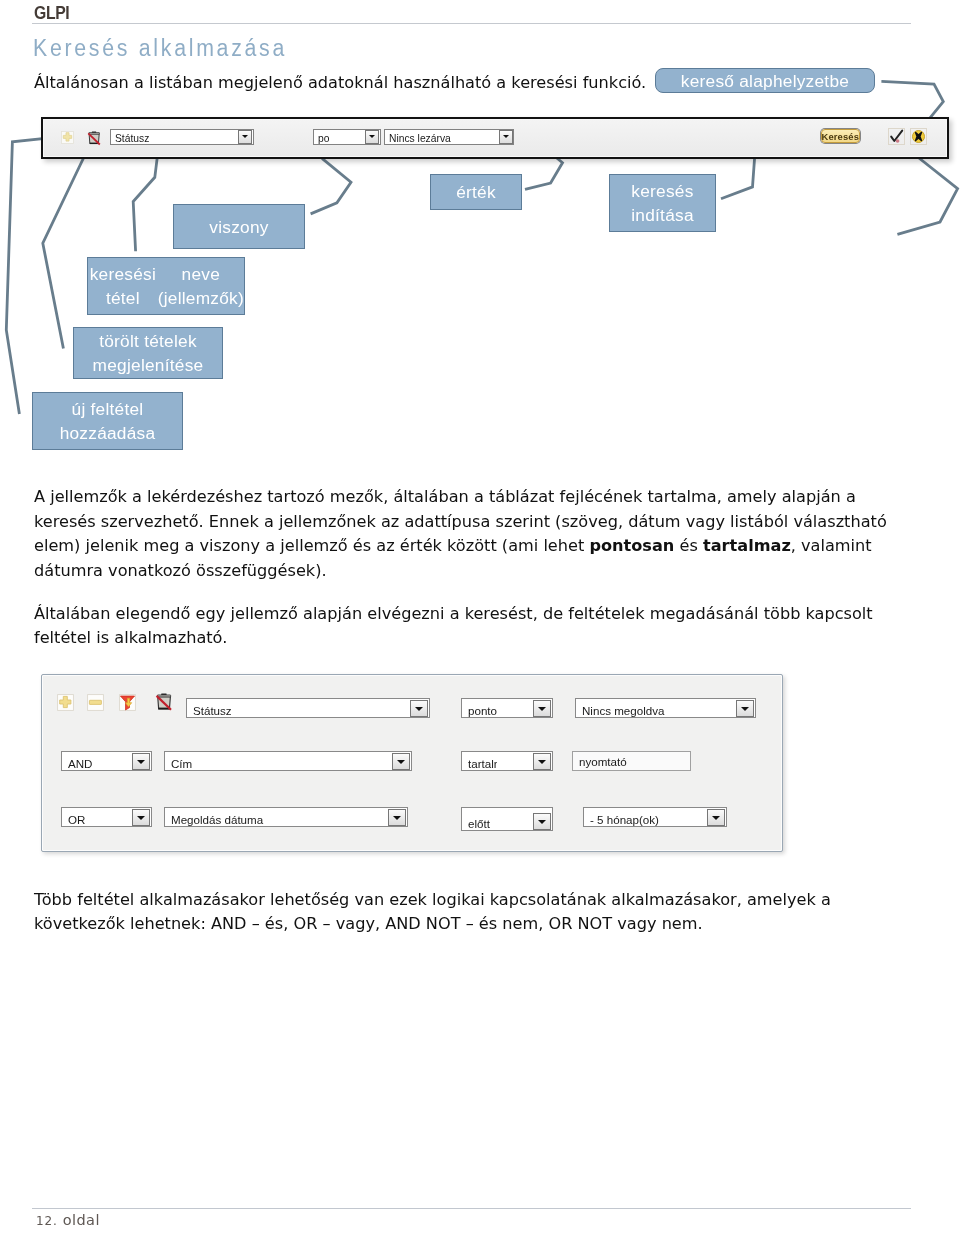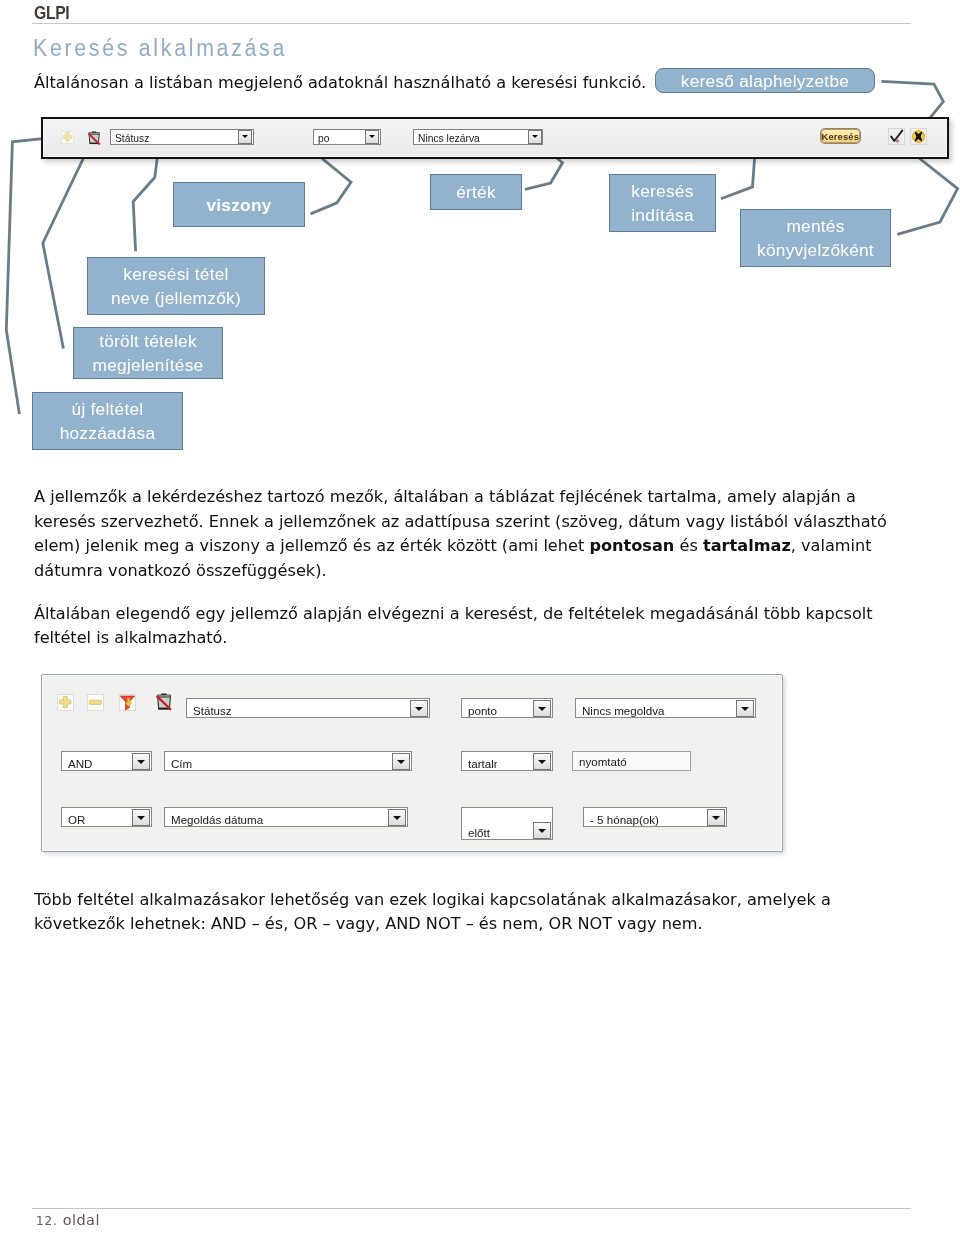--- a/index.html
+++ b/index.html
@@ -115,21 +115,21 @@
         </span>
     </div>
 
     <div class="wsel" style="left:270px;top:9.5px;width:67.5px;height:16px;">
       <span class="lbl">pontosan</span>
       <span class="arrowbtn">
           <i></i>
         </span>
     </div>
 
-    <div class="wsel" style="left:370px;top:9.5px;width:130px;height:16px;">
+    <div class="wsel" style="left:341px;top:9.5px;width:130px;height:16px;">
       <span class="lbl">Nincs lezárva</span>
       <span class="arrowbtn">
           <i></i>
         </span>
     </div>
 
     <div class="abs" id="search-btn" style="left:777.5px;top:10.3px;">
       <span>Keresés</span>
     </div>
 
@@ -144,42 +144,38 @@
       <circle cx="8.5" cy="8.5" r="6.0" fill="#f0cc3c" stroke="#c19a1c" stroke-width=".9"></circle>
       <path d="M5.6,4.6 L8.5,7.1 L11.4,4.6 L9.9,8.5 L11.4,12.4 L8.5,9.9 L5.6,12.4 L7.1,8.5 z" fill="#0f0f0f" stroke="#0f0f0f" stroke-width="1.5" stroke-linejoin="round"></path>
     </svg>
 
   </div>
 
   <div class="abs callout" id="c-reset" style="left:655px;top:68px;width:220px;height:25px;border-radius:8px;">
     <span>kereső alaphelyzetbe</span>
   </div>
 
-  <div class="abs callout" id="c-viszony" style="left:173px;top:182px;width:132px;height:45px;font-weight:bold;">
+  <div class="abs callout" id="c-viszony" style="left:173px;top:204px;width:132px;height:45px;">
     <span>viszony</span>
   </div>
 
   <div class="abs callout" id="c-ertek" style="left:430px;top:174px;width:92px;height:36px;">
     <span>érték</span>
   </div>
 
-  <div class="abs callout" id="c-tetelneve" style="left:87px;top:257px;width:178px;height:58px;flex-direction:column;">
+  <div class="abs callout" id="c-tetelneve" style="left:87px;top:257px;width:158px;height:58px;flex-direction:row;">
     <span>keresési tétel</span>
     <span>neve (jellemzők)</span>
   </div>
 
   <div class="abs callout" id="c-indit" style="left:609px;top:174px;width:107px;height:58px;flex-direction:column;">
     <span>keresés</span>
     <span>indítása</span>
   </div>
 
-  <div class="abs callout" id="c-mentes" style="left:740px;top:209px;width:151px;height:58px;flex-direction:column;">
-    <span>mentés</span>
-    <span>könyvjelzőként</span>
-  </div>
 
   <div class="abs callout" id="c-torolt" style="left:73px;top:327px;width:150px;height:52px;flex-direction:column;">
     <span>törölt tételek</span>
     <span>megjelenítése</span>
   </div>
 
   <div class="abs callout" id="c-ujfeltetel" style="left:32px;top:392px;width:151px;height:58px;flex-direction:column;">
     <span>új feltétel</span>
     <span>hozzáadása</span>
   </div>
@@ -259,21 +255,21 @@
       <span class="arrowbtn">
           <i></i>
         </span>
     </div>
     <div class="wsel" style="left:122px;top:132px;width:244px;height:20px;">
       <span class="lbl">Megoldás dátuma</span>
       <span class="arrowbtn">
           <i></i>
         </span>
     </div>
-    <div class="wsel" style="left:419px;top:132px;width:92px;height:33px;">
+    <div class="wsel" style="left:419px;top:132px;width:92px;height:24px;">
       <span class="lbl">előtt</span>
       <span class="arrowbtn">
           <i></i>
         </span>
     </div>
     <div class="wsel" style="left:541px;top:132px;width:144px;height:20px;">
       <span class="lbl">- 5 hónap(ok)</span>
       <span class="arrowbtn">
           <i></i>
         </span>

